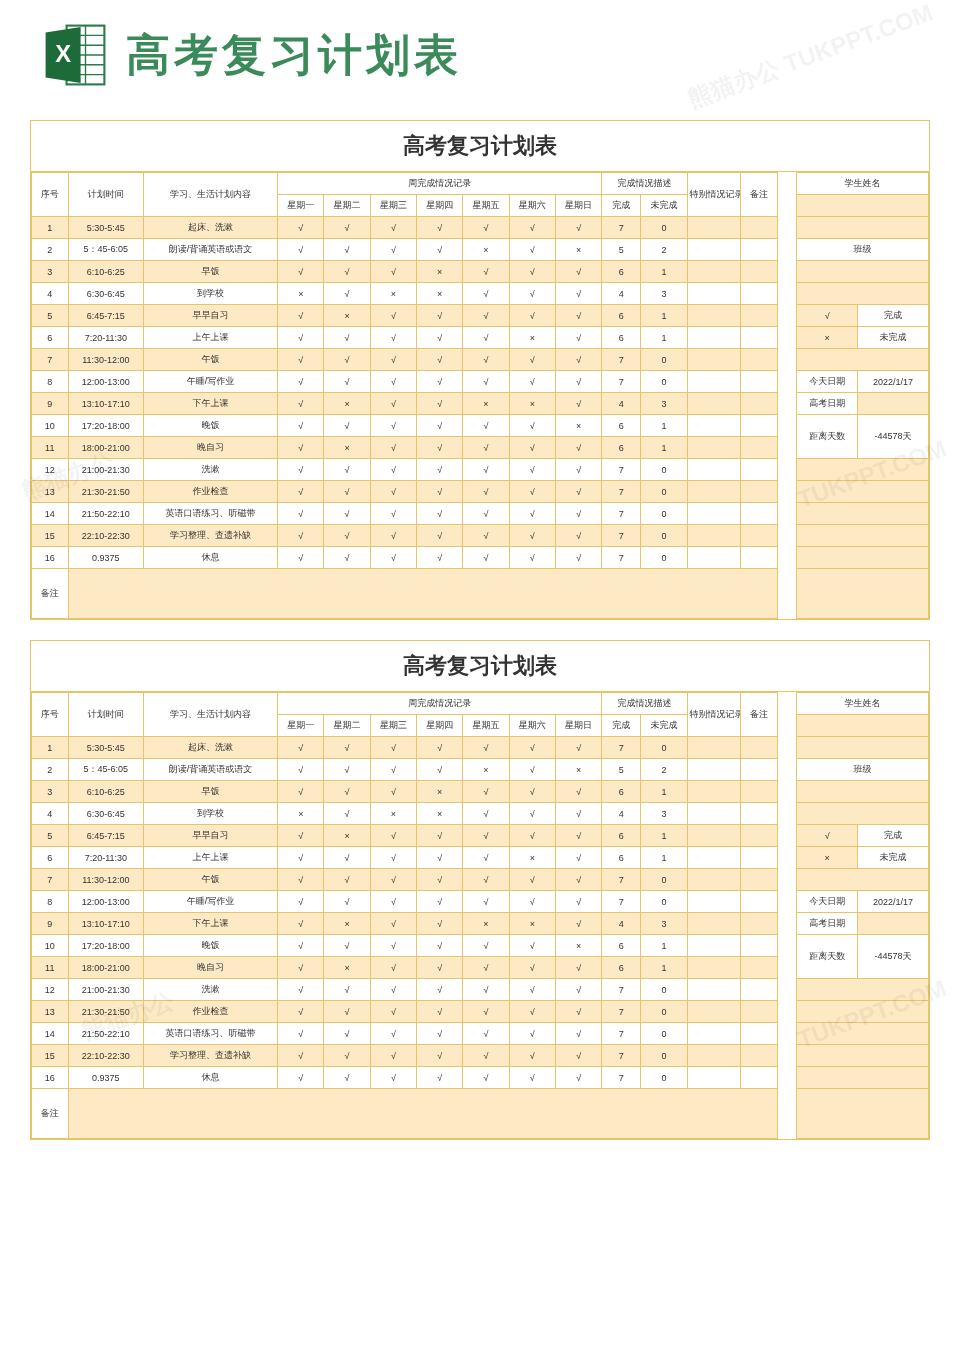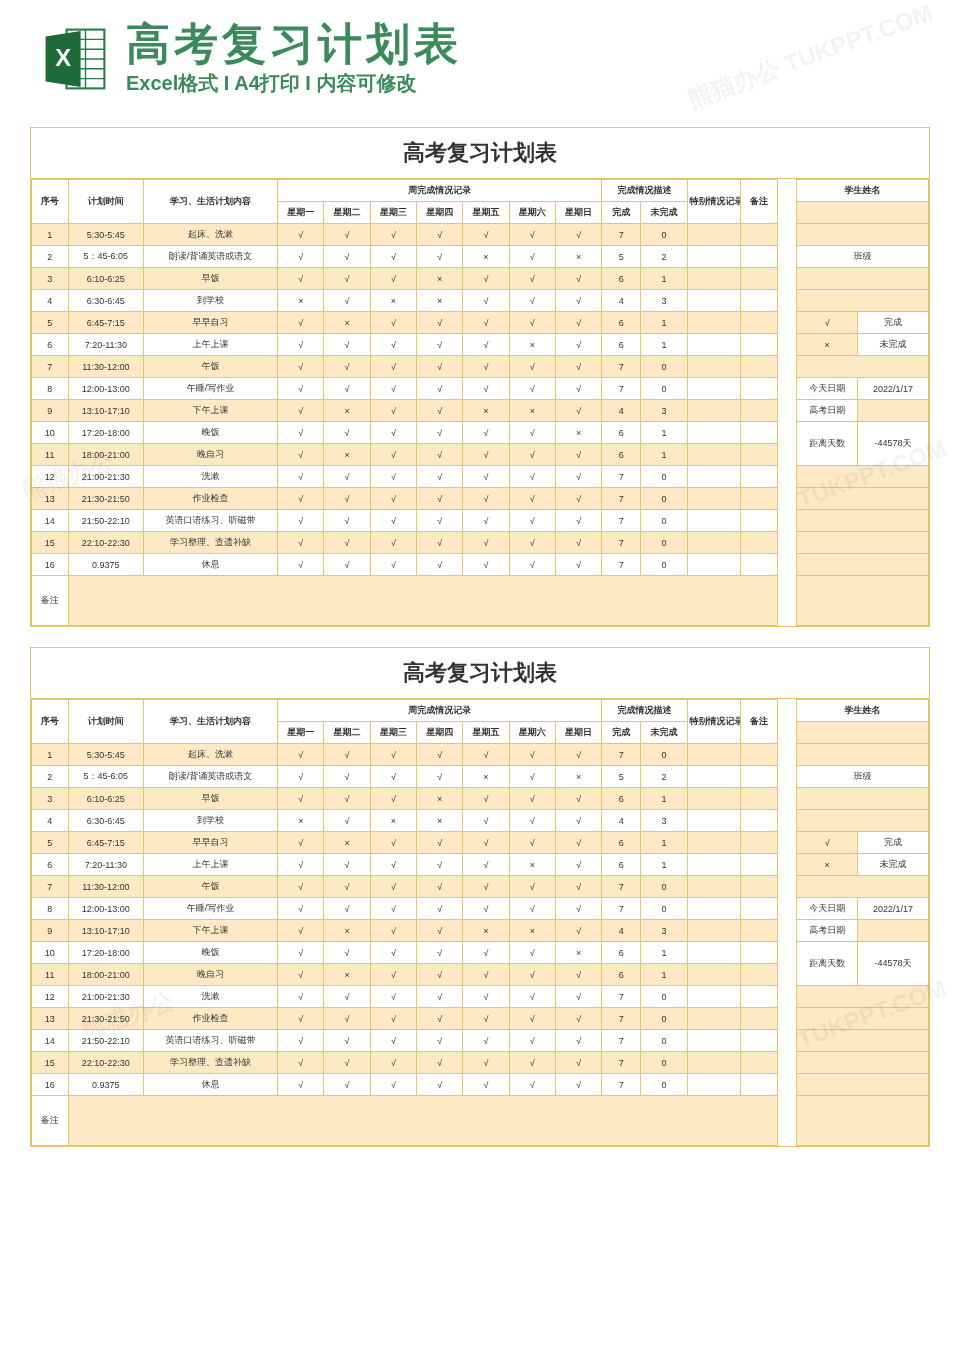--- a/index.html
+++ b/index.html
@@ -8,21 +8,21 @@
   .excel-logo{width:70px;height:70px;margin-right:16px;flex:none}
   .header-text{flex:1}
   .header-title{font-size:44px;font-weight:700;color:#3a8a5a;letter-spacing:4px;line-height:1.1}
   .header-sub{font-size:20px;color:#3a8a5a;font-weight:600;margin-top:2px}
   .wm{position:absolute;font-size:24px;color:rgba(0,0,0,0.05);transform:rotate(-20deg);pointer-events:none;font-weight:700;z-index:5}
   .page-wrap{position:relative}
   .sheet{margin:20px 30px;border:1.5px solid #e6c468;background:#fff;position:relative}
   .sheet-title{text-align:center;font-size:22px;font-weight:700;padding:10px 0;border-bottom:1.5px solid #e6c468}
   table{border-collapse:collapse;width:100%;table-layout:fixed;font-size:9px}
   th,td{border:1px solid #e6c468;text-align:center;padding:4px 2px;height:22px;vertical-align:middle;overflow:hidden;white-space:nowrap}
-  th{font-weight:700}
+  th{font-weight:400}
   .fill{background:#fde9c4}
   .tick{font-family:Arial}
   .remark-cell{height:50px;vertical-align:middle}
 </style>
 </head>
 <body>
 <div class="page-wrap">
 
 <div class="header">
   <svg class="excel-logo" viewBox="0 0 100 100">
@@ -31,21 +31,20 @@
     <line x1="38" y1="36" x2="92" y2="36" stroke="#2a7a4a" stroke-width="2"></line>
     <line x1="38" y1="50" x2="92" y2="50" stroke="#2a7a4a" stroke-width="2"></line>
     <line x1="38" y1="64" x2="92" y2="64" stroke="#2a7a4a" stroke-width="2"></line>
     <line x1="38" y1="78" x2="92" y2="78" stroke="#2a7a4a" stroke-width="2"></line>
     <line x1="65" y1="8" x2="65" y2="92" stroke="#2a7a4a" stroke-width="2"></line>
     <polygon points="8,18 58,10 58,90 8,82" fill="#1e6b3a"></polygon>
     <text x="33" y="60" font-size="34" fill="#fff" text-anchor="middle" font-weight="bold" font-family="Arial">X</text>
   </svg>
   <div class="header-text">
     <div class="header-title">高考复习计划表</div>
-    <div class="header-sub">Excel格式 I A4打印 I 内容可修改</div>
   </div>
 </div>
 
 <div class="wm" style="top:40px;right:20px">熊猫办公 TUKPPT.COM</div>
 <div class="wm" style="top:460px;left:20px">熊猫办公</div>
 <div class="wm" style="top:460px;right:10px">TUKPPT.COM</div>
 <div class="wm" style="top:1000px;left:80px">熊猫办公</div>
 <div class="wm" style="top:1000px;right:10px">TUKPPT.COM</div>
 <div class="wm" style="top:1300px;right:20px">熊猫办公 TUKPPT.COM</div>
 

